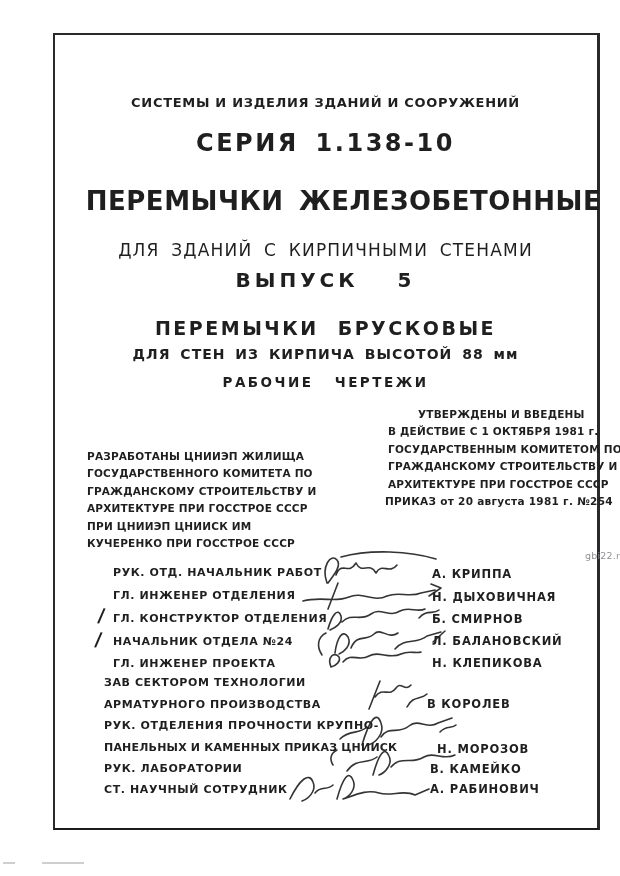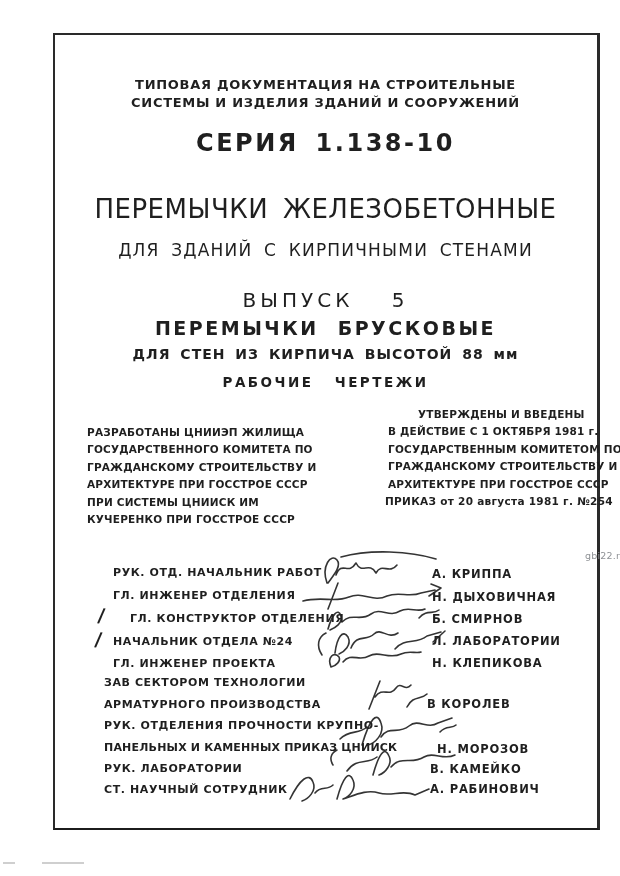--- a/index.html
+++ b/index.html
@@ -9,29 +9,29 @@
     color:#1f1f1f; overflow:hidden;
   }
   .frame {
     position:absolute; left:53px; top:33px; width:542px; height:793px;
     border:2px solid #2a2a2a; border-right-width:3px; border-bottom-color:#1c1c1c;
   }
   .c { position:absolute; left:53px; width:545px; text-align:center; white-space:nowrap; }
   .hdr     { top:77px;  font-size:13px;  font-weight:bold; letter-spacing:0.7px; }
   .hdr2    { top:95px; }
   .series  { top:129px; font-size:24px;  font-weight:bold; letter-spacing:2.5px; word-spacing:6px; }
-  .title   { top:194px; font-size:26px;  font-weight:normal; letter-spacing:0.5px; word-spacing:6px; }
+  .title   { top:186px; font-size:26px;  font-weight:bold; letter-spacing:0.5px; word-spacing:6px;padding-left:18px; }
   .tsub    { top:240px; font-size:17px;  font-weight:normal; letter-spacing:1.2px; word-spacing:5px; }
-  .issue   { top:288px; font-size:20px;  font-weight:normal; letter-spacing:4px;  word-spacing:28px; }
+  .issue   { top:268px; font-size:20px;  font-weight:bold; letter-spacing:4px;  word-spacing:28px; }
   .sect    { top:317px; font-size:19px;  font-weight:bold; letter-spacing:2.5px; word-spacing:10px; }
   .ssub    { top:346px; font-size:14px;  font-weight:bold; letter-spacing:1px;  word-spacing:4px; }
   .dtype   { top:374px; font-size:13.5px;font-weight:bold; letter-spacing:2.5px; word-spacing:14px; }
   .blk { position:absolute; font-size:10.5px; font-weight:bold; letter-spacing:0.2px;
          line-height:17.4px; white-space:nowrap; }
-  .blk-left  { left:87px;  top:424px; }
+  .blk-left  { left:87px;  top:448px; }
   .blk-right { left:388px; top:406px; }
   .blk-right .indent { padding-left:30px; }
   .order { position:absolute; left:385px; top:495px; font-size:10.5px; font-weight:bold;
            letter-spacing:0.3px; white-space:nowrap; }
   .sig-label { position:absolute; font-size:11px; font-weight:bold; letter-spacing:0.6px;
                white-space:nowrap; }
   .sig-name  { position:absolute; font-size:11.5px; font-weight:bold; letter-spacing:0.8px;
                white-space:nowrap; }
   .mark { position:absolute; font-size:19px; font-weight:bold; transform:rotate(6deg); }
   .sig-overlay { position:absolute; left:278px; top:548px; width:190px; height:260px; }
@@ -40,66 +40,65 @@
   .watermark { position:absolute; left:585px; top:550px; font-size:9.5px; color:#8f9296;
                letter-spacing:0.2px; white-space:nowrap; }
   .artifact { position:absolute; height:2px; background:#cfcfcf; top:862px; }
 </style>
 </head>
 <body>
 
 <div class="page">
   <div class="frame"></div>
 
-  <div class="c hdr">ТИПОВАЯ ДОКУМЕНТАЦИЯ НА СТРОИТЕЛЬНЫЕ</div>
   <div class="c hdr hdr2">СИСТЕМЫ И ИЗДЕЛИЯ ЗДАНИЙ И СООРУЖЕНИЙ</div>
   <div class="c series">СЕРИЯ 1.138-10</div>
   <div class="c title">ПЕРЕМЫЧКИ ЖЕЛЕЗОБЕТОННЫЕ</div>
   <div class="c tsub">ДЛЯ ЗДАНИЙ С КИРПИЧНЫМИ СТЕНАМИ</div>
   <div class="c issue">ВЫПУСК 5</div>
   <div class="c sect">ПЕРЕМЫЧКИ БРУСКОВЫЕ</div>
   <div class="c ssub">ДЛЯ СТЕН ИЗ КИРПИЧА ВЫСОТОЙ 88 мм</div>
   <div class="c dtype">РАБОЧИЕ ЧЕРТЕЖИ</div>
 
   <div class="blk blk-left">
     <div>РАЗРАБОТАНЫ ЦНИИЭП ЖИЛИЩА</div>
     <div>ГОСУДАРСТВЕННОГО КОМИТЕТА ПО</div>
     <div>ГРАЖДАНСКОМУ СТРОИТЕЛЬСТВУ И</div>
     <div>АРХИТЕКТУРЕ ПРИ ГОССТРОЕ СССР</div>
-    <div>ПРИ СИСТЕМЫ ЦНИИСК ИМ</div>
+    <div>ПРИ ЦНИИЭП ЦНИИСК ИМ</div>
     <div>КУЧЕРЕНКО ПРИ ГОССТРОЕ СССР</div>
   </div>
 
   <div class="blk blk-right">
     <div class="indent">УТВЕРЖДЕНЫ И ВВЕДЕНЫ</div>
     <div>В ДЕЙСТВИЕ С 1 ОКТЯБРЯ 1981 г.</div>
     <div>ГОСУДАРСТВЕННЫМ КОМИТЕТОМ ПО</div>
     <div>ГРАЖДАНСКОМУ СТРОИТЕЛЬСТВУ И</div>
     <div>АРХИТЕКТУРЕ ПРИ ГОССТРОЕ СССР</div>
   </div>
   <div class="order">ПРИКАЗ от 20 августа 1981 г. №254</div>
 
   <span class="sig-label" style="left:113px; top:566px;">РУК. ОТД. НАЧАЛЬНИК РАБОТ</span>
   <span class="sig-label" style="left:113px; top:589px;">ГЛ. ИНЖЕНЕР ОТДЕЛЕНИЯ</span>
   <span class="mark" style="left:98px; top:604px;">/</span>
-  <span class="sig-label" style="left:130px; top:612px;">ГЛ. КОНСТРУКТОР ОТДЕЛЕНИЯ</span>
+  <span class="sig-label" style="left:113px; top:612px;">ГЛ. КОНСТРУКТОР ОТДЕЛЕНИЯ</span>
   <span class="mark" style="left:95px; top:628px;">/</span>
   <span class="sig-label" style="left:113px; top:635px;">НАЧАЛЬНИК ОТДЕЛА №24</span>
   <span class="sig-label" style="left:113px; top:657px;">ГЛ. ИНЖЕНЕР ПРОЕКТА</span>
   <span class="sig-label" style="left:104px; top:676px;">ЗАВ СЕКТОРОМ ТЕХНОЛОГИИ</span>
   <span class="sig-label" style="left:104px; top:698px;">АРМАТУРНОГО ПРОИЗВОДСТВА</span>
   <span class="sig-label" style="left:104px; top:719px;">РУК. ОТДЕЛЕНИЯ ПРОЧНОСТИ КРУПНО-</span>
   <span class="sig-label" style="left:104px; top:741px; letter-spacing:0.2px;">ПАНЕЛЬНЫХ И КАМЕННЫХ ПРИКАЗ ЦНИИСК</span>
   <span class="sig-label" style="left:104px; top:762px;">РУК. ЛАБОРАТОРИИ</span>
   <span class="sig-label" style="left:104px; top:783px;">СТ. НАУЧНЫЙ СОТРУДНИК</span>
 
   <span class="sig-name" style="left:432px; top:567px;">А. КРИППА</span>
   <span class="sig-name" style="left:432px; top:590px;">Н. ДЫХОВИЧНАЯ</span>
   <span class="sig-name" style="left:432px; top:612px;">Б. СМИРНОВ</span>
-  <span class="sig-name" style="left:432px; top:634px;">Л. ЛАБОРАТОРИИ</span>
+  <span class="sig-name" style="left:432px; top:634px;">Л. БАЛАНОВСКИЙ</span>
   <span class="sig-name" style="left:432px; top:656px;">Н. КЛЕПИКОВА</span>
   <span class="sig-name" style="left:427px; top:697px;">В КОРОЛЕВ</span>
   <span class="sig-name" style="left:437px; top:742px;">Н. МОРОЗОВ</span>
   <span class="sig-name" style="left:430px; top:762px;">В. КАМЕЙКО</span>
   <span class="sig-name" style="left:430px; top:782px;">А. РАБИНОВИЧ</span>
 
   <svg class="sig-overlay" viewBox="0 0 190 260">
     <path d="M49,35 C43,18 53,5 59,12 C64,18 55,28 50,35 M58,27 C64,12 70,28 78,15 C84,27 91,13 98,25 C104,14 111,27 119,17 M63,9 C92,1 132,3 158,11"></path>
     <path d="M25,53 C44,48 57,55 71,49 C85,43 95,55 109,48 C121,43 131,50 143,45 L157,42 M151,48 L163,40 L153,36 M60,35 L50,61"></path>
     <path d="M50,81 C54,67 60,59 63,68 C65,75 57,80 52,82 M64,74 C74,64 82,74 93,66 C103,59 111,70 122,63 C131,58 139,65 147,61 M141,70 C149,61 155,67 161,62"></path>

